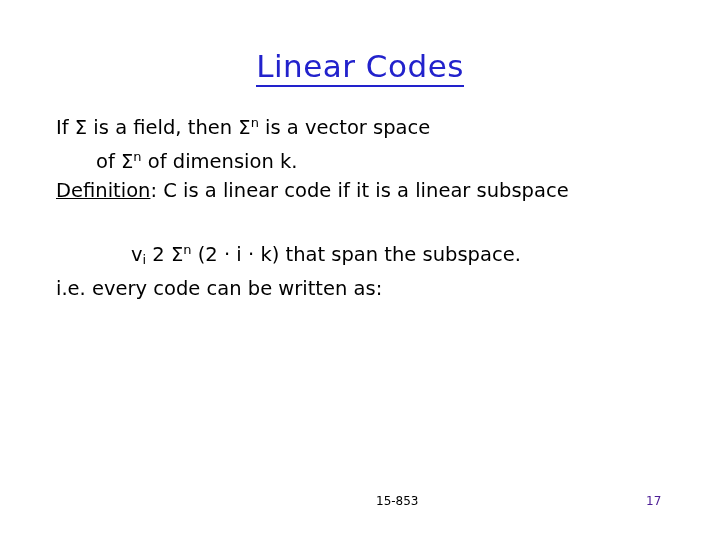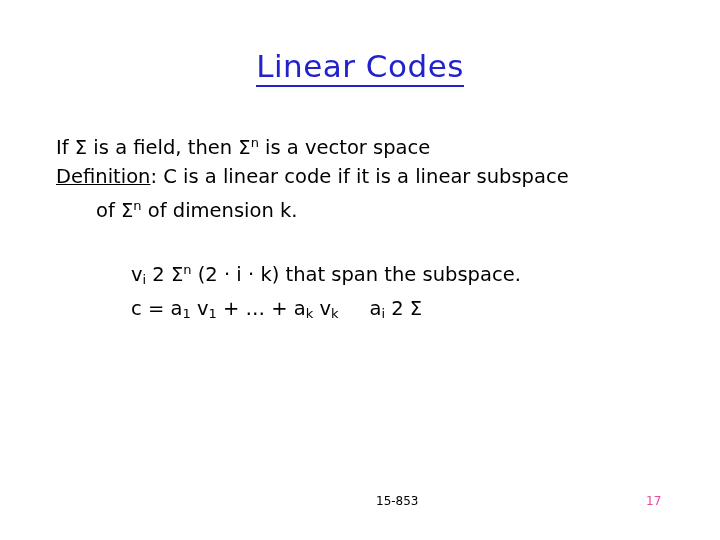--- a/index.html
+++ b/index.html
@@ -37,21 +37,20 @@
   }
   .body {
     position: absolute;
     top: 108px;
     left: 56px;
     width: 620px;
     color: #000000;
     font-size: 19.5px;
     line-height: 29px;
     font-family: "DejaVu Sans", sans-serif;
-    margin-top: 20px;
   }
   .line {
     white-space: pre-wrap;
   }
   .indent2 { padding-left: 40px; }
   .indent3 { padding-left: 75px; }
   .gap { height: 30px; }
   .underline { text-decoration: underline; }
   .sub {
     font-size: 13px;
@@ -68,38 +67,38 @@
     font-size: 12px;
     color: #000000;
     font-family: "DejaVu Sans", sans-serif;
     margin-left: 36px;
   }
   .footer-right {
     position: absolute;
     left: 646px;
     top: 494px;
     font-size: 12px;
-    color: #ec4899;
+    color: #4c1d95;
     font-family: "DejaVu Sans", sans-serif;
   }
 </style>
 </head>
 <body>
 
 <div class="slide">
 
   <div class="title">
     <span>Linear Codes</span>
   </div>
 
   <div class="body" id="body-container">
       <div class="line"><span>If </span><span>Σ</span><span> is a field, then </span><span>Σ</span><span class="sup">n</span><span> is a vector space</span></div>
+      <div class="line indent2"><span>of </span><span>Σ</span><span class="sup">n</span><span> of dimension k.</span></div>
       <div class="line"><span class="underline">Definition</span><span>: C is a linear code if it is a linear subspace</span></div>
-      <div class="line indent2"><span>of </span><span>Σ</span><span class="sup">n</span><span> of dimension k.</span></div>
       <div class="gap"></div>
       <div class="line indent3"><span>v</span><span class="sub">i</span><span> 2 </span><span>Σ</span><span class="sup">n</span><span> (2 · i · k) that span the subspace.</span></div>
-      <div class="line indent3"><span>c = a</span><span class="sub">1</span><span> v</span><span class="sub">1</span><span> + … + a</span><span class="sub">k</span><span> v</span><span class="sub">k</span><span>     a</span><span class="sub">i</span><span> 2 </span><span>Σ</span></div>
+      <div class="line"><span>i.e. every code can be written as:</span></div>
     </div>
 
   <div class="footer-left">15-853</div>
   <div class="footer-right">17</div>
 
 </div>
 
 </body></html>

